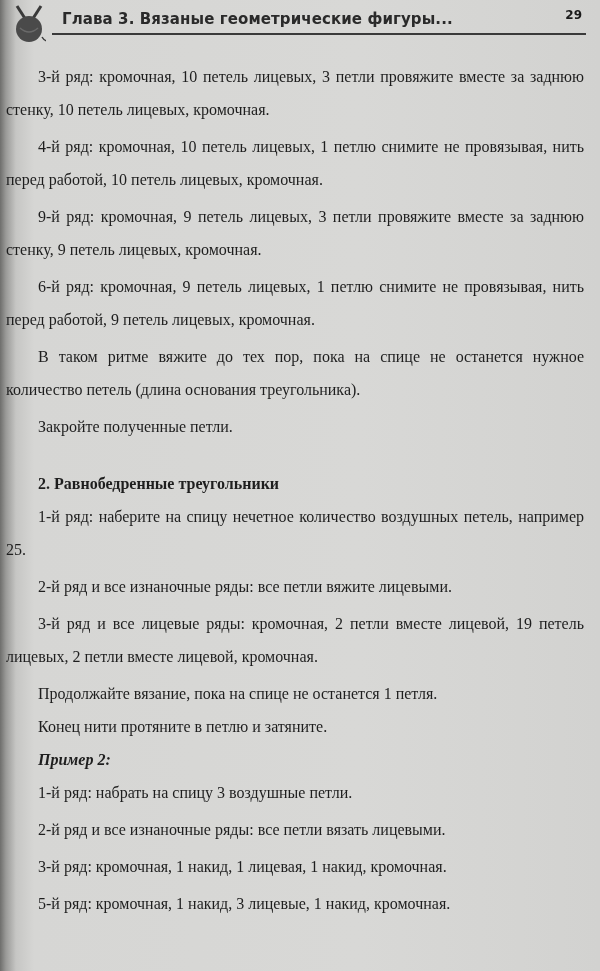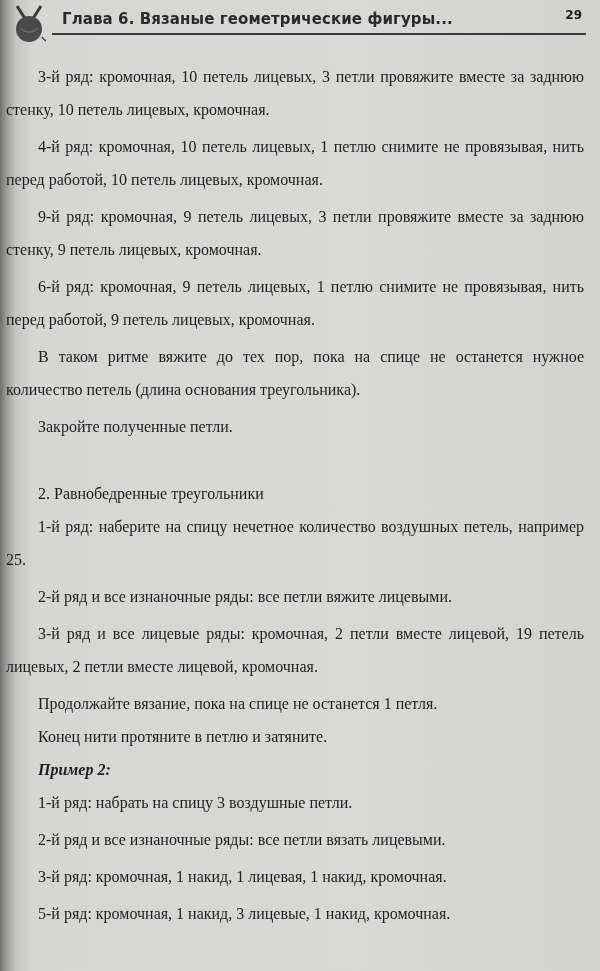--- a/index.html
+++ b/index.html
@@ -69,23 +69,23 @@
     width: 578px;
     font-size: 16px;
     line-height: 33px;
   }
   .para {
     margin: 0 0 4px 0;
     text-indent: 32px;
     text-align: justify;
   }
   .heading {
-    margin: 34px 0 0 0;
+    margin: 24px 0 0 0;
     text-indent: 32px;
-    font-weight: normal;
+    font-weight: bold;
   }
   .subheading {
     margin: 0;
     text-indent: 32px;
     font-weight: bold;
     font-style: italic;
   }
   .para.tight { margin-bottom: 0; }
 </style>
 </head>
@@ -94,21 +94,21 @@
 <div class="page">
 
   <div class="header">
     <svg class="yarn-icon" viewBox="0 0 34 40">
       <line x1="5" y1="2" x2="14" y2="16" stroke="#3a3a3a" stroke-width="3"></line>
       <line x1="29" y1="2" x2="20" y2="16" stroke="#3a3a3a" stroke-width="3"></line>
       <circle cx="17" cy="25" r="13" fill="#4a4a4a"></circle>
       <path d="M8 24 Q17 32 26 24" stroke="#6a6a6a" stroke-width="1.5" fill="none"></path>
       <path d="M30 33 Q34 40 40 34" stroke="#3a3a3a" stroke-width="1.5" fill="none"></path>
     </svg>
-    <div class="header-title">Глава 6. Вязаные геометрические фигуры...</div>
+    <div class="header-title">Глава 3. Вязаные геометрические фигуры...</div>
     <div class="page-number">29</div>
     <div class="header-rule"></div>
   </div>
 
   <div class="content">
     <p class="para">3-й ряд: кромочная, 10 петель лицевых, 3 петли провяжите вместе за заднюю стенку, 10 петель лицевых, кромочная.</p>
     <p class="para">4-й ряд: кромочная, 10 петель лицевых, 1 петлю снимите не провязывая, нить перед работой, 10 петель лицевых, кромочная.</p>
     <p class="para">9-й ряд: кромочная, 9 петель лицевых, 3 петли провяжите вместе за заднюю стенку, 9 петель лицевых, кромочная.</p>
     <p class="para">6-й ряд: кромочная, 9 петель лицевых, 1 петлю снимите не провязывая, нить перед работой, 9 петель лицевых, кромочная.</p>
     <p class="para">В таком ритме вяжите до тех пор, пока на спице не останется нужное количество петель (длина основания треугольника).</p>

